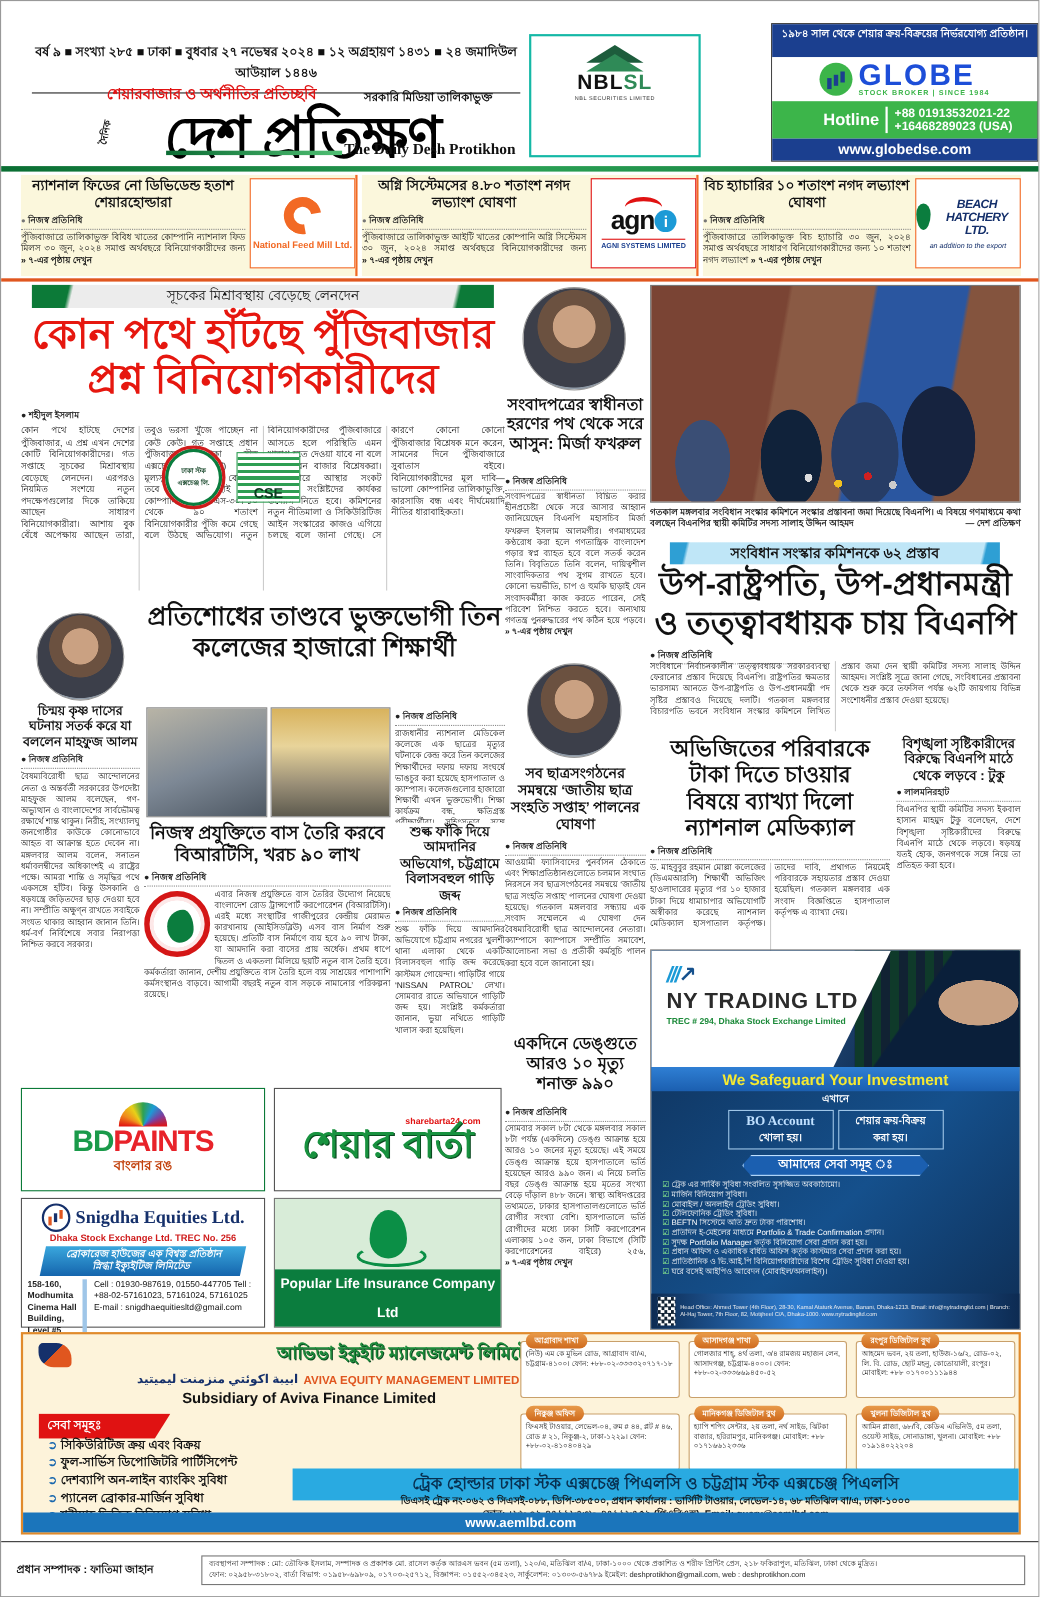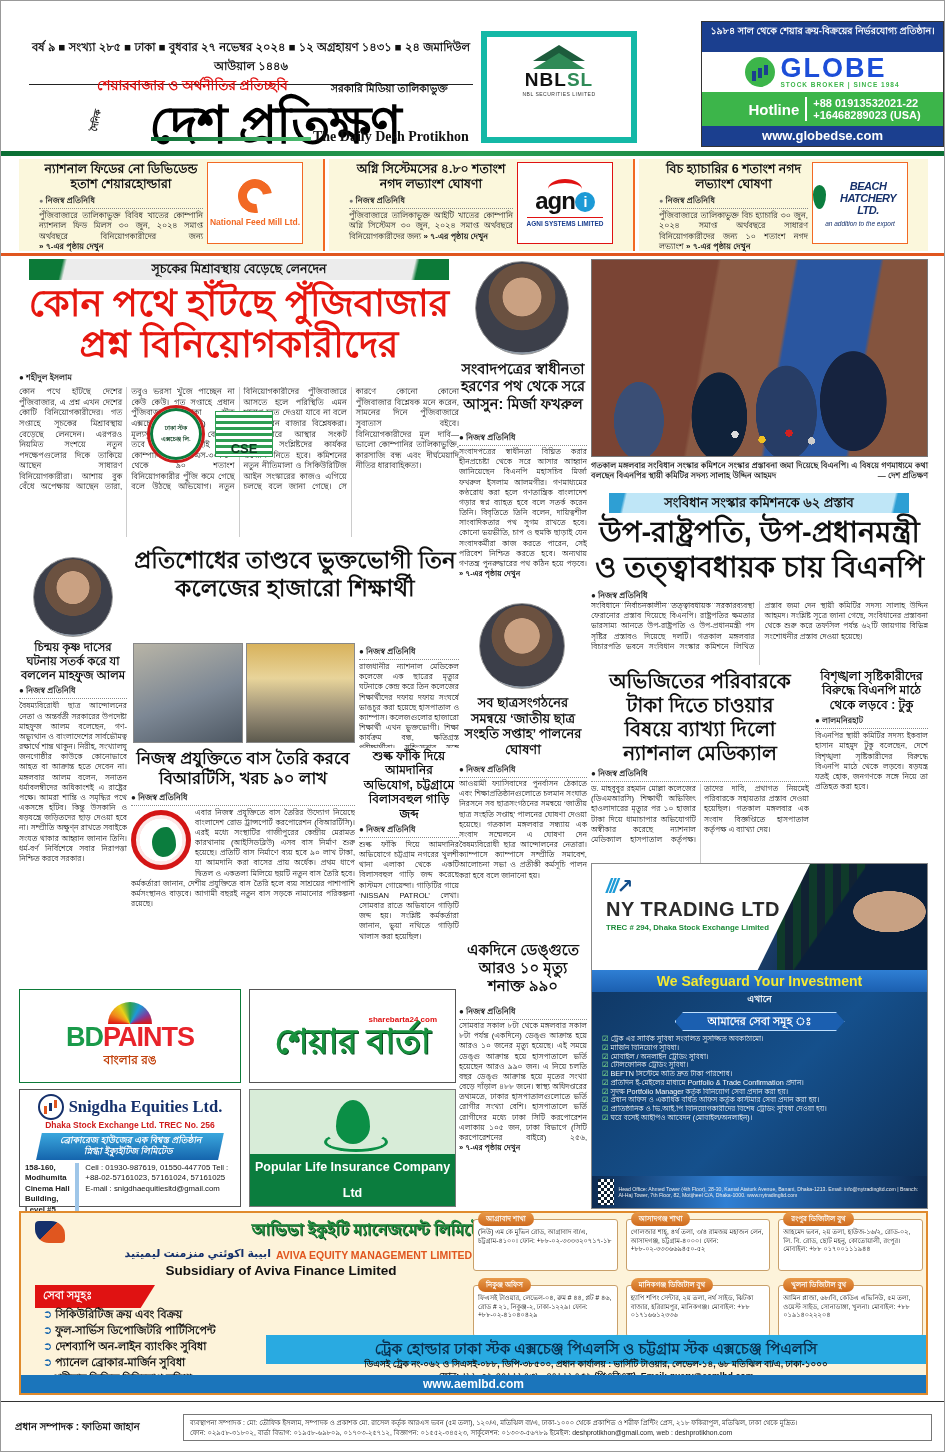--- a/index.html
+++ b/index.html
@@ -15,21 +15,21 @@
   .tagline { left:96px; top:74px; color:#e01212; font-weight:bold; font-size:13.5px; }
   .listed  { left:330px; top:80px; font-weight:bold; font-size:10.5px; }
   .daily   { left:84px; top:112px; font-size:9px; font-weight:bold; transform:rotate(-78deg); }
   .title   { left:88px; top:84px; width:372px; font-size:52px; font-weight:bold;
              letter-spacing:-1px; color:#000; font-family:"Liberation Serif","DejaVu Serif",serif; }
   .subline { left:150px; top:136px; width:160px; height:4px;
              background:linear-gradient(90deg,#0b6b33,#4fbf72); }
   .subtitle{ left:312px; top:128px; font-size:14px; font-weight:bold;
              font-family:"Liberation Serif","DejaVu Serif",serif; }
 
-  .adbox { border:6px solid #14b8a6; background:#fff; }
+  .adbox { border:2px solid #14b8a6; background:#fff; }
   
   .nblsl { left:480px; top:30px; width:156px; height:112px; text-align:center; padding-top:8px; }
   .chev { width:0; height:0; border-left:26px solid transparent; border-right:26px solid transparent;
           border-bottom:16px solid #1d5c3c; margin:0 auto; }
   .chev.light { border-bottom-color:#2f8a57; margin-top:-8px; }
   .nblsl-name { font-size:19px; font-weight:bold; letter-spacing:1px; }
   .nblsl-name b { color:#2f8a57; }
   .nblsl-cap { font-size:5px; letter-spacing:.5px; color:#333; }
   
   .globe { left:700px; top:20px; width:243px; height:126px; border:1px solid #333; display:flex; flex-direction:column; }
@@ -41,21 +41,21 @@
   .globe-tag { color:#3cb54a; font-size:6.5px; font-weight:bold; letter-spacing:1px; }
   .globe-hot { background:#3cb54a; color:#fff; display:flex; align-items:center; justify-content:center; gap:6px; flex:0 0 34px; }
   .globe-hot .hl { font-size:15px; font-weight:bold;margin-left:24px; }
   .globe-hot .ph { font-size:11px; font-weight:bold; line-height:1.1; border-left:2px solid #fff; padding-left:6px; }
   .globe-web { background:#1b3f8f; color:#fff; font-weight:bold; font-size:13px; text-align:center; flex:0 0 20px; line-height:20px; }
 
   .greenrule { left:0; top:150px; width:945px; height:5px; background:linear-gradient(90deg,#0a6e33,#2ba155,#0a6e33); }
   .orangerule{ left:0; top:252px; width:945px; height:3px; background:#e0561f; }
 
   
-  .brief { top:158px; height:92px; background:#fbf7dc; border-right:2px solid #f26924; display:flex; padding:3px 20px; gap:4px; }
+  .brief { top:158px; height:92px; background:#fbf7dc; border-right:2px solid #f26924; display:flex; padding:3px 0; gap:4px; }
   .brief .tx { flex:1; min-width:0; }
   .brief h3 { font-size:12.5px; line-height:1.2; text-align:center; }
   .byline { font-size:8px; font-weight:bold; color:#222; padding:2px 0 1px;
             border-bottom:1px dotted #888; margin-bottom:2px; }
   .byline .dot { color:#777; font-size:7px; }
   .brief p { font-size:8px; line-height:1.3; text-align:justify; }
   .more { font-weight:bold; white-space:nowrap; }
   .logocard { flex:0 0 96px; height:82px; background:#fff; border:1.5px solid #f26924;
               display:flex; flex-direction:column; align-items:center; justify-content:center; text-align:center; }
   .nfm-mark { width:34px; height:34px; border:9px solid #f26924; border-radius:50%;
@@ -65,21 +65,21 @@
   .agni-arc { display:inline-block; width:34px; height:10px; border-top:4px solid #e01212; border-radius:50% 50% 0 0/100% 100% 0 0; margin-bottom:-2px; }
   .agni-i { display:inline-block; width:20px; height:20px; background:#1c9ad6; color:#fff; border-radius:50%;
             font-size:14px; line-height:20px; vertical-align:2px; }
   .agni-cap { color:#1b3f8f; font-size:6.5px; font-weight:bold; border-top:1.5px solid #e01212; padding-top:2px; margin-top:2px; }
   .bh-shield { width:20px; height:24px; background:#0b7d3e; border-radius:50% 50% 50% 50%/40% 40% 60% 60%; margin-bottom:2px; }
   .bh-name { color:#15306b; font-size:11px; font-weight:bold; font-style:italic; letter-spacing:-.5px; }
   .bh-cap { color:#15306b; font-size:6.5px; font-style:italic; margin-top:4px; }
 
   
   .lead { left:18px; top:258px; width:440px; height:296px; }
-  .kicker { margin:0 10px; height:21px; line-height:21px; text-align:center; font-weight:bold; font-size:12.5px;
+  .kicker { margin:0 10px; height:21px; line-height:21px; text-align:center; font-weight:normal; font-size:12.5px;
             background:linear-gradient(103deg,#0c7a38 0 8%,#ececec 9% 91%,#0c7a38 92%); }
   .lead h1 { color:#e6170f; font-size:37px; line-height:1.1; text-align:center; font-weight:bold; margin-top:4px; }
   .lead .byline { width:120px; border-bottom:none; margin:4px 0 2px; }
   .lead .body { font-size:8px; line-height:1.32; text-align:justify; column-count:4; column-gap:9px;
                 column-rule:1px solid #ccc; height:150px; overflow:hidden; }
   .dse-logo { left:128px; top:146px; width:58px; height:58px; border-radius:50%; background:#fff;
               border:3px solid #cf1c1c; box-shadow:inset 0 0 0 3px #0b7d3e; display:flex; align-items:center;
               justify-content:center; font-size:6px; font-weight:bold; text-align:center; color:#0b3d1f; padding:6px; }
   .cse-logo { left:196px; top:152px; width:58px; height:46px; background:repeating-linear-gradient(#fff 0 3px,#2f9e53 3px 6px);
               border:1.5px solid #2f9e53; display:flex; align-items:flex-end; justify-content:center;
@@ -292,21 +292,21 @@
     </div>
     <div class="logocard" style="border-color:#e01212;">
       <div class="agni-arc"></div>
       <div class="agni-word"><span>agn</span><span class="agni-i">i</span></div>
       <div class="agni-cap">AGNI SYSTEMS LIMITED</div>
     </div>
   </div>
 
   <div class="abs brief" style="left:638px;width:289px;border-right:none;">
     <div class="tx">
-      <h3>বিচ হ্যাচারির 6 শতাংশ নগদ লভ্যাংশ ঘোষণা</h3>
+      <h3>বিচ হ্যাচারির ১০ শতাংশ নগদ লভ্যাংশ ঘোষণা</h3>
       <div class="byline"><span class="dot">●</span> <span>নিজস্ব প্রতিনিধি</span></div>
       <p><span>পুঁজিবাজারে তালিকাভুক্ত বিচ হ্যাচারি ৩০ জুন, ২০২৪ সমাপ্ত অর্থবছরে সাধারণ বিনিয়োগকারীদের জন্য ১০ শতাংশ নগদ লভ্যাংশ</span> <span class="more">» ৭-এর পৃষ্ঠায় দেখুন</span></p>
     </div>
     <div class="logocard">
       <div style="display:flex;align-items:center;gap:3px;">
         <div class="bh-shield"></div>
         <div class="bh-name">BEACH HATCHERY LTD.</div>
       </div>
       <div class="bh-cap">an addition to the export</div>
     </div>
@@ -398,20 +398,24 @@
     <div class="ny-top">
       <div class="ny-hand"></div>
       <div class="ny-white">
         <div class="ny-bars">///<b>↗</b></div>
         <div class="ny-name">NY TRADING LTD</div>
         <div class="ny-trec">TREC # 294, Dhaka Stock Exchange Limited</div>
       </div>
     </div>
     <div class="ny-bar">We Safeguard Your Investment</div>
     <div class="ny-ekhane">এখানে</div>
+    <div class="ny-boxes">
+      <div><span class="bo">BO Account</span><br><span>খোলা হয়।</span></div>
+      <div><span>শেয়ার ক্রয়-বিক্রয়</span><br><span>করা হয়।</span></div>
+    </div>
     <div class="ny-ribbon">আমাদের সেবা সমূহ ঃ</div>
     <div class="ny-list">
 
     <div><span class="ck">☑</span> <span>ট্রেক এর সার্বিক সুবিধা সংবলিত সুসজ্জিত অবকাঠামো।</span></div>
         <div><span class="ck">☑</span> <span>মার্জিন বিনিয়োগ সুবিধা।</span></div>
         <div><span class="ck">☑</span> <span>মোবাইল / অনলাইন ট্রেডিং সুবিধা।</span></div>
         <div><span class="ck">☑</span> <span>টেলিফোনিক ট্রেডিং সুবিধা।</span></div>
         <div><span class="ck">☑</span> <span>BEFTN সিস্টেমে অতি দ্রুত টাকা পরিশোধ।</span></div>
         <div><span class="ck">☑</span> <span>প্রতিদিন ই-মেইলের মাধ্যমে Portfolio &amp; Trade Confirmation প্রদান।</span></div>
         <div><span class="ck">☑</span> <span>সুদক্ষ Portfolio Manager কর্তৃক বিনিয়োগ সেবা প্রদান করা হয়।</span></div>

